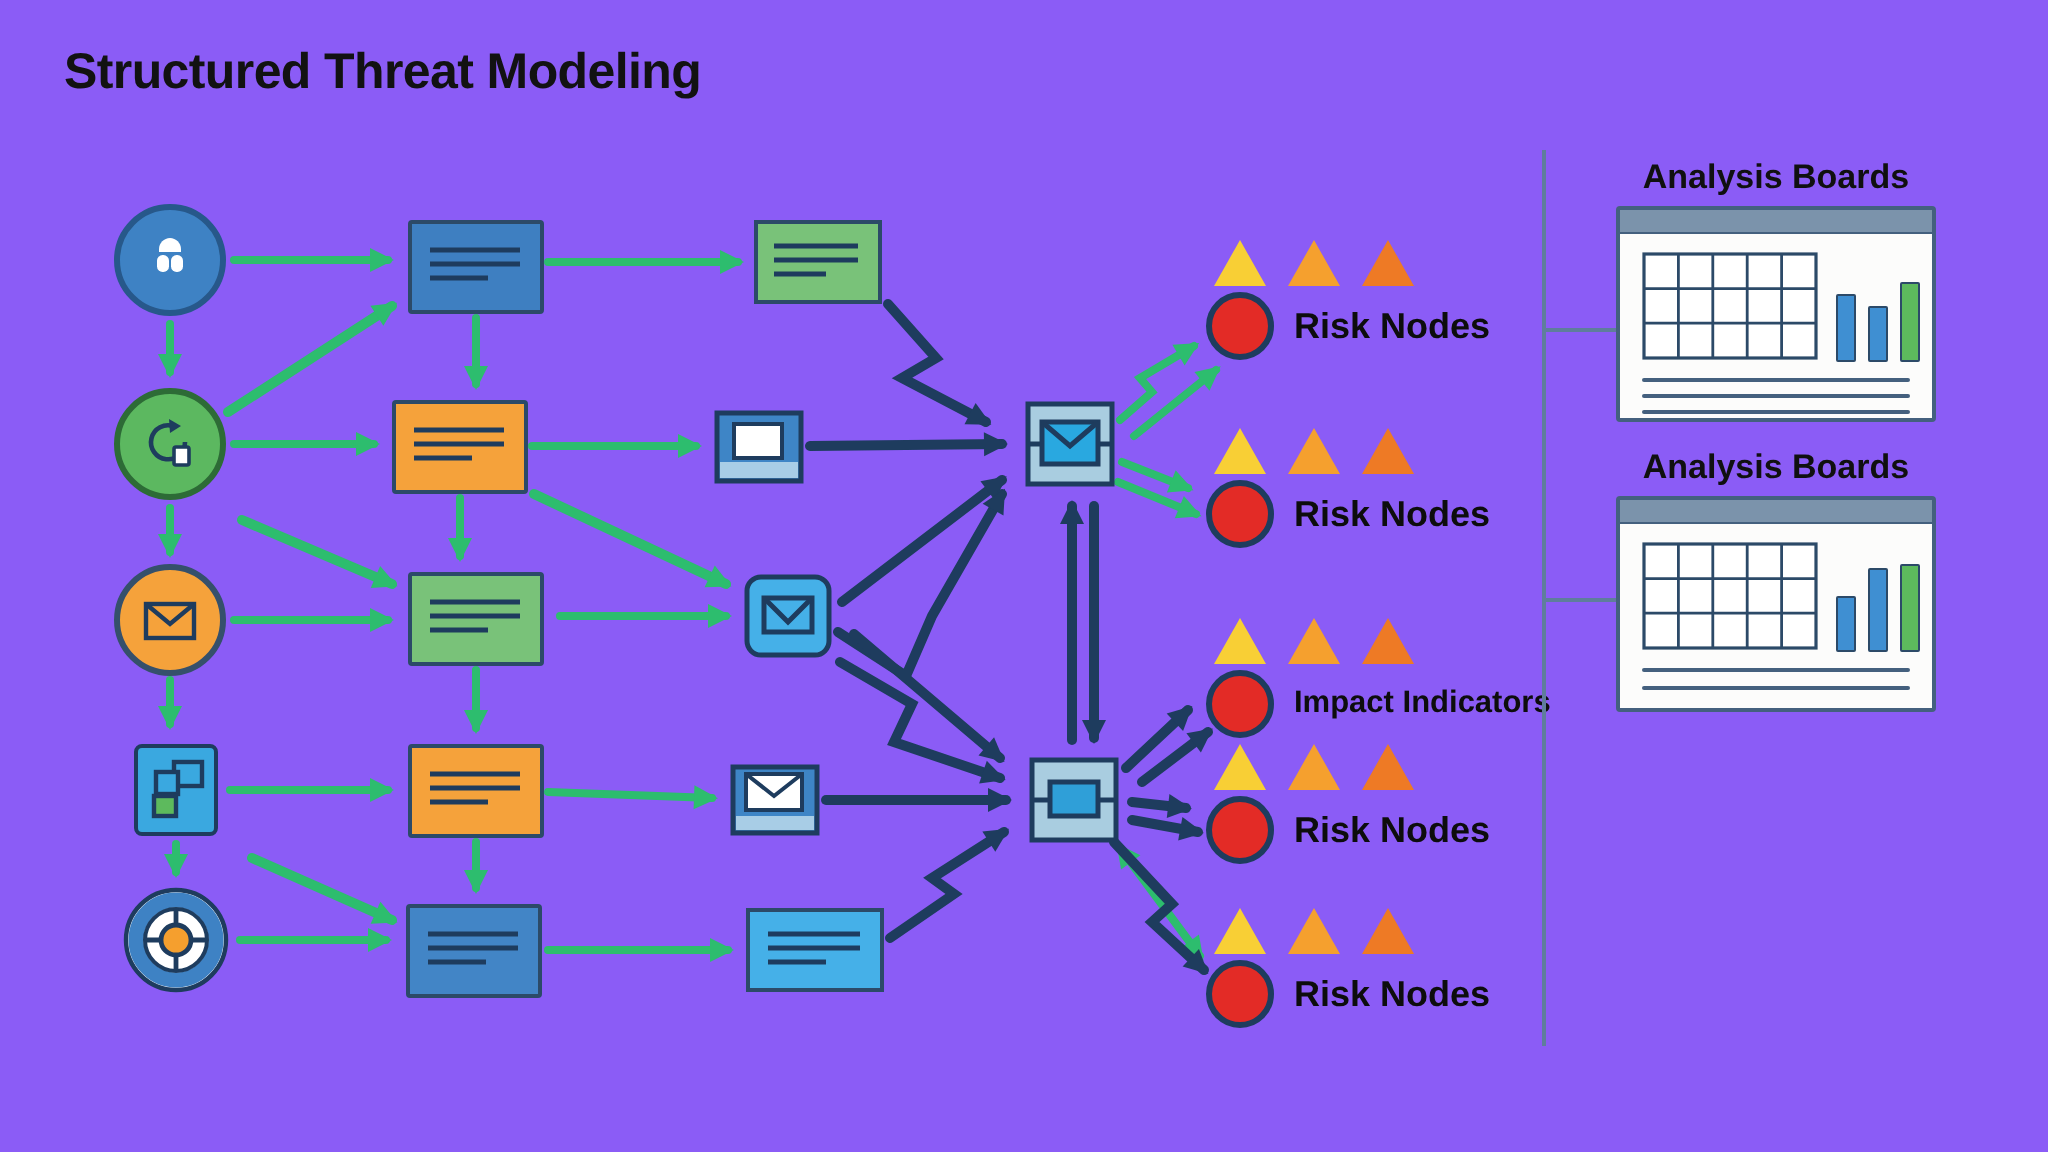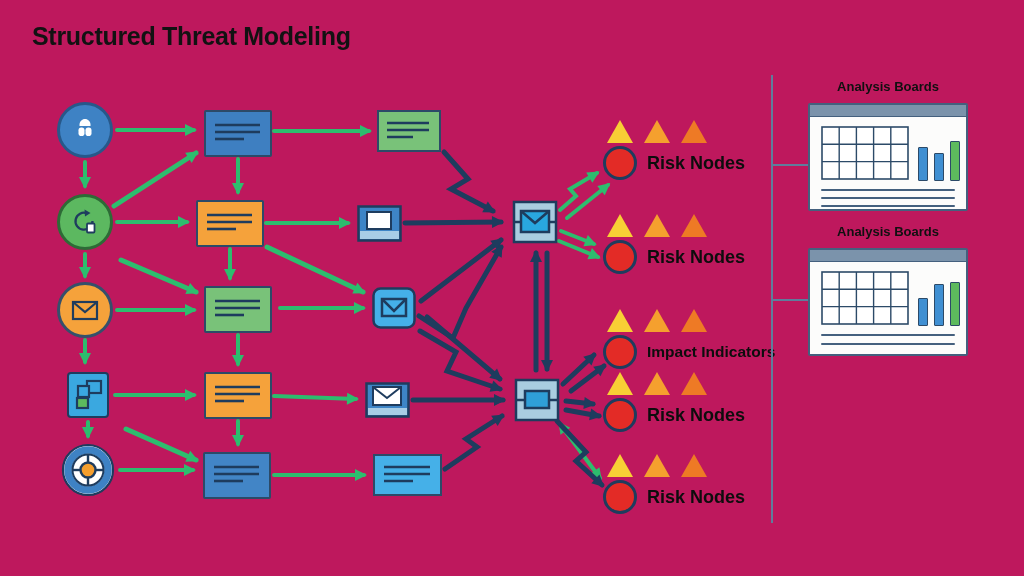--- a/index.html
+++ b/index.html
@@ -1,16 +1,16 @@
 <!DOCTYPE html>
 <html><head>
 <meta charset="utf-8">
 <style>
   html,body{margin:0;padding:0;background:#f2f2f0;}
-  .stage{position:relative;width:1024px;height:576px;background:#be185d;overflow:hidden;
+  .stage{position:relative;width:1024px;height:576px;background:#8b5cf6;overflow:hidden;
          font-family:"Liberation Sans",sans-serif;}
   .title{position:absolute;left:32px;top:22px;font-size:25px;font-weight:700;color:#121212;letter-spacing:-0.3px;}
   .flows{position:absolute;left:0;top:0;width:1024px;height:576px;}
 
   
   .src{position:absolute;display:flex;align-items:center;justify-content:center;box-sizing:border-box;}
   .s1{left:57px;top:102px;width:56px;height:56px;border-radius:50%;background:#3e82c4;border:3px solid #27588a;}
   .s2{left:57px;top:194px;width:56px;height:56px;border-radius:50%;background:#5cb860;border:3px solid #2d6b36;}
   .s3{left:57px;top:282px;width:56px;height:56px;border-radius:50%;background:#f5a23b;border:3px solid #35506b;}
   .s4{left:67px;top:372px;width:42px;height:46px;border-radius:4px;background:#3aa8e0;border:2.5px solid #1e3c5e;}
@@ -44,21 +44,21 @@
   .risk-label{position:absolute;left:47px;top:28px;height:34px;line-height:34px;
               font-size:18px;font-weight:600;color:#0d0d0d;white-space:nowrap;}
   .rg3 .risk-label{font-size:15.5px;}
 
   
   .vline{position:absolute;left:771px;top:75px;width:2px;height:448px;background:#5f7d9c;}
   .conn{position:absolute;width:36px;height:2px;background:#5f7d9c;}
   .c1{left:772px;top:164px;}
   .c2{left:772px;top:299px;}
   .panel-title{position:absolute;left:798px;width:180px;text-align:center;
-               font-size:13px;font-weight:700;color:#101010;}
+               font-size:17px;font-weight:700;color:#101010;}
   .pt1{top:79px}.pt2{top:224px}
   .panel{position:absolute;left:808px;width:160px;height:108px;background:#fcfcfb;
          border:2px solid #44607e;border-radius:2px;box-sizing:border-box;}
   .p1{top:103px}.p2{top:248px}
   .panel-header{position:absolute;left:0;top:0;width:100%;height:11px;background:#7b93ab;border-bottom:1px solid #44607e;}
   .board-table{position:absolute;left:11px;top:21px;}
   .board-bars{position:absolute;left:106px;top:20px;width:46px;height:56px;display:flex;align-items:flex-end;justify-content:center;gap:6px;}
   .bar{width:10px;border:1.5px solid #2c4a68;border-radius:1px;box-sizing:border-box;}
   .bl{position:absolute;left:11px;width:134px;height:2px;background:#44607e;border-radius:1px;}
   .p1 .bl1{top:84px}.p1 .bl2{top:92px}.p1 .bl3{top:100px}

